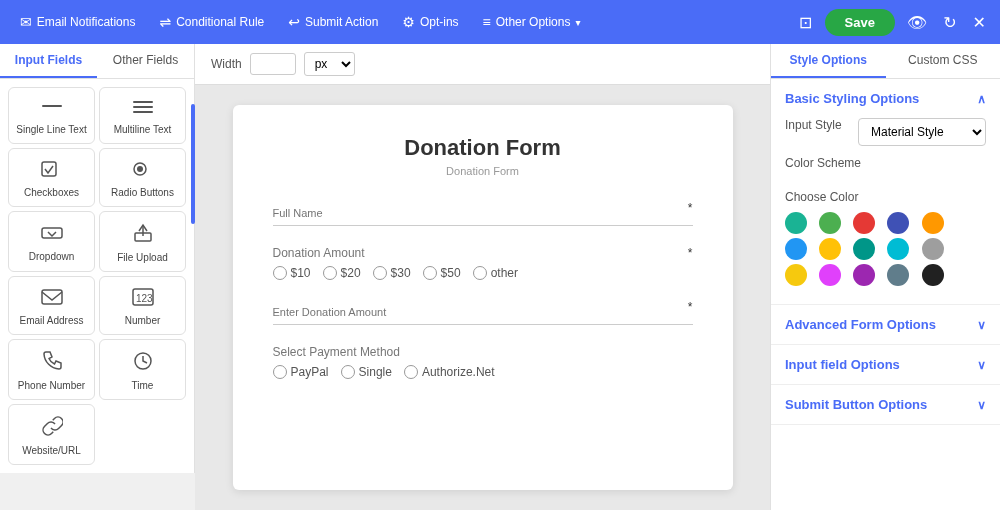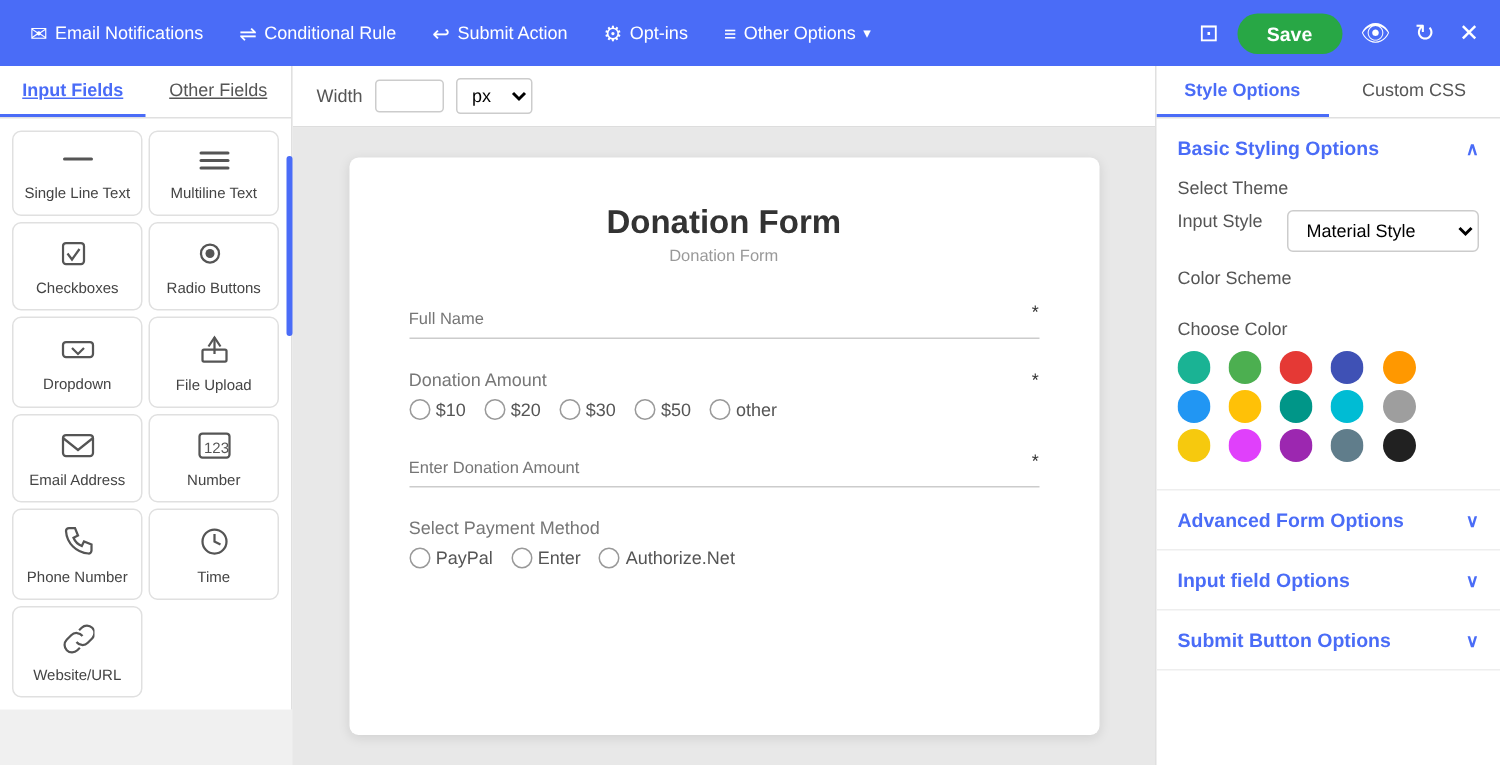--- a/index.html
+++ b/index.html
@@ -67,21 +67,20 @@
       display: flex;
       border-bottom: 1px solid #e0e0e0;
     }
     .sidebar-tab {
       flex: 1;
       text-align: center;
       padding: 9px 6px;
       font-size: 12px;
       cursor: pointer;
       color: #555;
-      text-decoration: underline;
     }
     .sidebar-tab.active {
       color: #4a6cf7;
       border-bottom: 2px solid #4a6cf7;
       font-weight: 600;
     }
     .sidebar-grid {
       display: grid;
       grid-template-columns: 1fr 1fr;
       padding: 8px;
@@ -558,21 +557,21 @@
         <div class="form-field-row">
           <span class="required-star" style="color:#aaa;"></span>
           <div class="form-field-label">Select Payment Method</div>
           <div class="radio-group">
             <label class="radio-option">
               <span class="radio-circle"></span>
               <span>PayPal</span>
             </label>
             <label class="radio-option">
               <span class="radio-circle"></span>
-              <span>Enter</span>
+              <span>Single</span>
             </label>
             <label class="radio-option">
               <span class="radio-circle"></span>
               <span>Authorize.Net</span>
             </label>
           </div>
         </div>
 
       </div>
     </div>
@@ -590,21 +589,20 @@
     </div>
 
     <div class="right-content">
 
       <div class="accordion-section">
         <div class="accordion-header">
           <span>Basic Styling Options</span>
           <span class="chevron-icon chevron-up"></span>
         </div>
         <div class="accordion-body">
-          <div class="accordion-label">Select Theme</div>
 
           <div class="form-row">
             <span class="form-row-label">Input Style</span>
             <select class="style-select">
               <option>Material Style</option>
               <option>Default</option>
               <option>Flat</option>
               <option>Outline</option>
             </select>
           </div>

